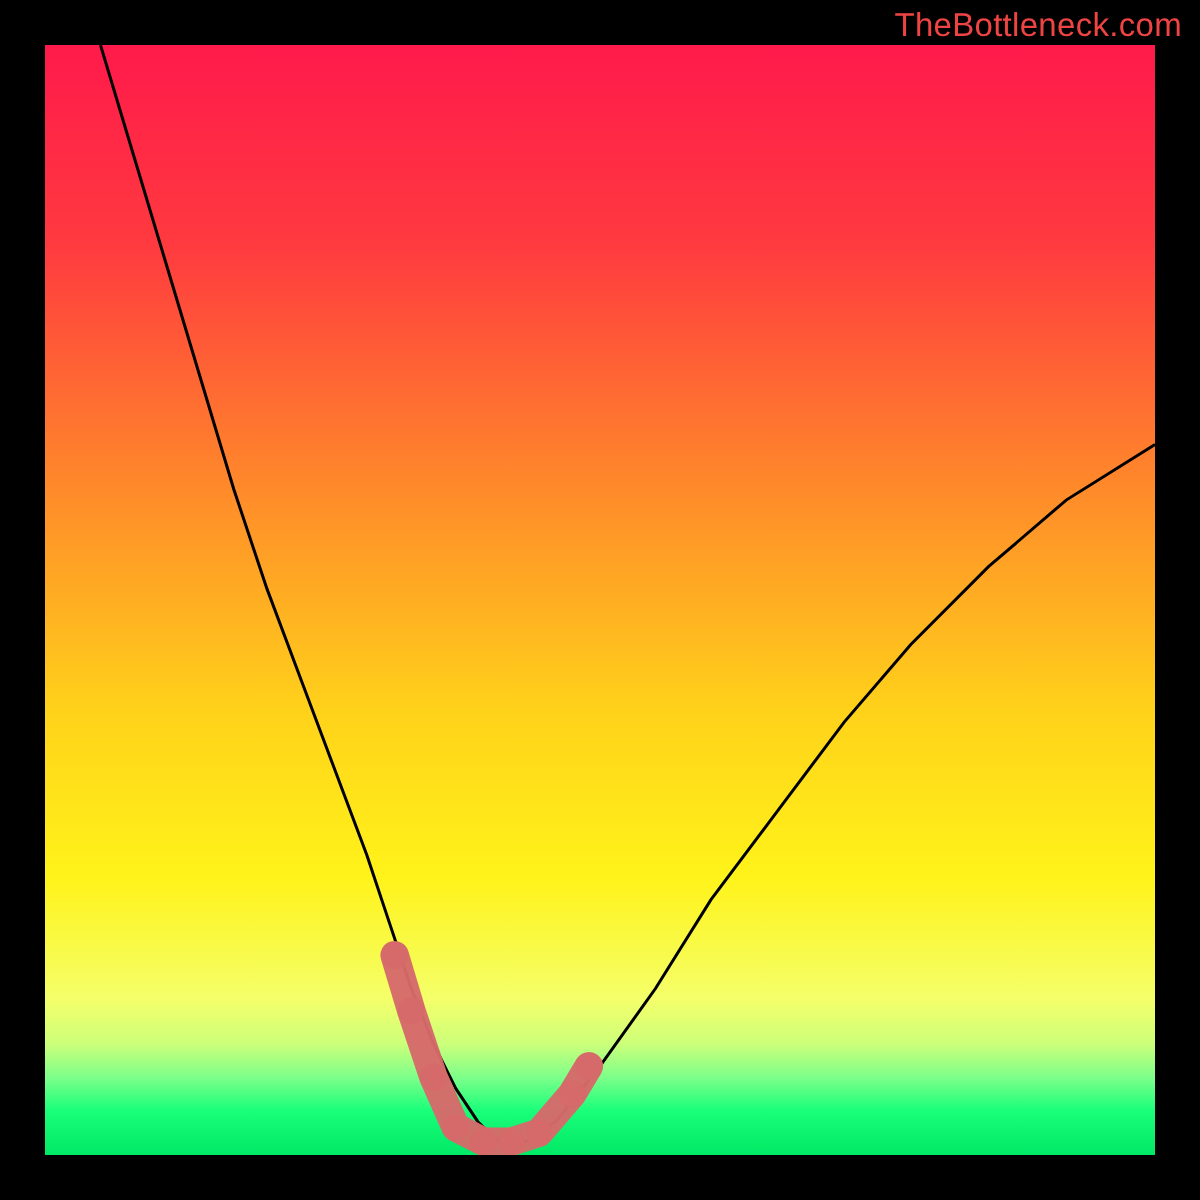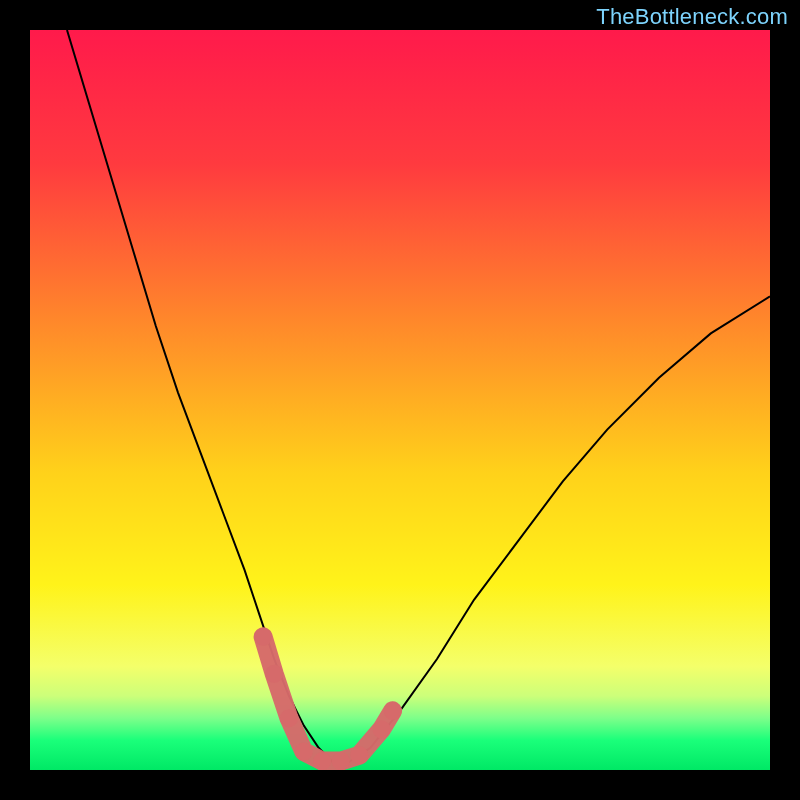--- a/index.html
+++ b/index.html
@@ -22,21 +22,21 @@
     left: 30px;
     top: 30px;
     width: 740px;
     height: 740px;
     overflow: hidden;
   }
   .watermark {
     position: absolute;
     top: 4px;
     right: 12px;
-    color: #7dd3fc;
+    color: #ef4444;
     font-size: 22px;
     font-weight: 500;
     letter-spacing: 0.2px;
     z-index: 10;
   }
   svg { display: block; }
 </style>
 </head>
 <body>
 

